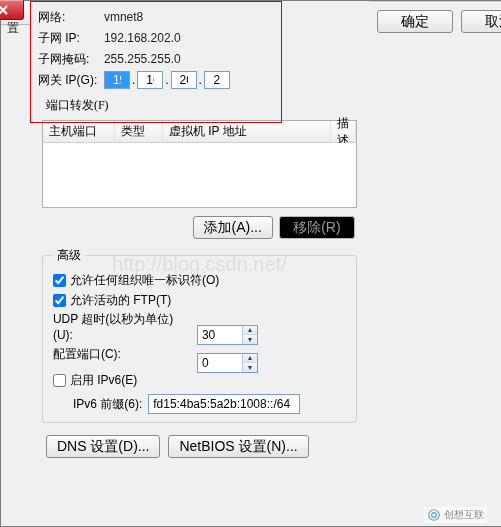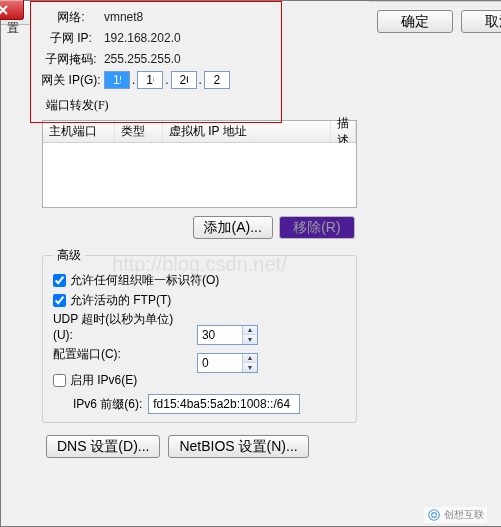--- a/index.html
+++ b/index.html
@@ -66,21 +66,21 @@
     height: 122px;
     pointer-events: none;
   }
   .info-rows { margin-bottom: 4px; }
   .info-row {
     display: flex;
     align-items: center;
     height: 20px;
     margin-bottom: 1px;
   }
-  .info-label { width: 66px; text-align: center; }
+  .info-label { width: 66px; }
   .info-val { color: #222; }
   .gateway-ip {
     display: flex;
     align-items: center;
     gap: 2px;
   }
   .oct {
     width: 26px;
     height: 18px;
     border: 1px solid #7a9ccf;
@@ -130,21 +130,21 @@
     font-family: inherit;
     font-size: 14px;
     background: linear-gradient(to bottom,#fdfdfd,#e4e4e4);
     border: 1px solid #8a8a8a;
     border-radius: 3px;
     cursor: pointer;
   }
   button.win:disabled {
     color: #9a9a9a;
     border-color: #b8b8b8;
-    background: #4c1d95;
+    background: #000000;
     cursor: default;
   }
   fieldset.adv {
     margin: 0 4px 6px 4px;
     border: 1px solid #d0d0d0;
     border-radius: 3px;
     padding: 6px 10px 8px 10px;
   }
   fieldset.adv legend { padding: 0 4px; }
   .chkrow {

